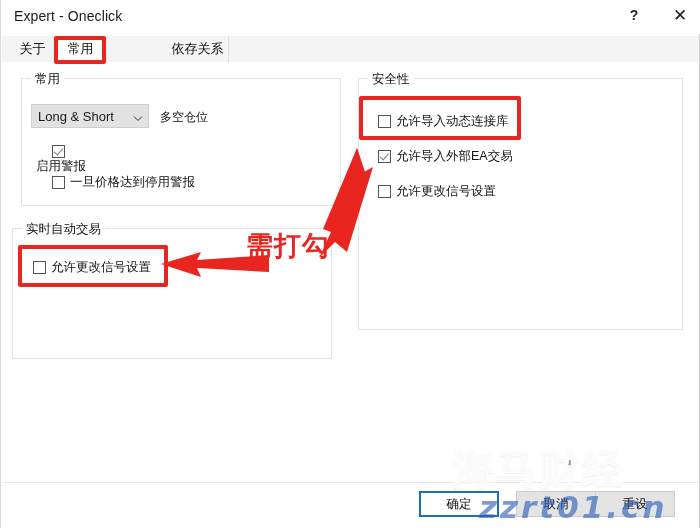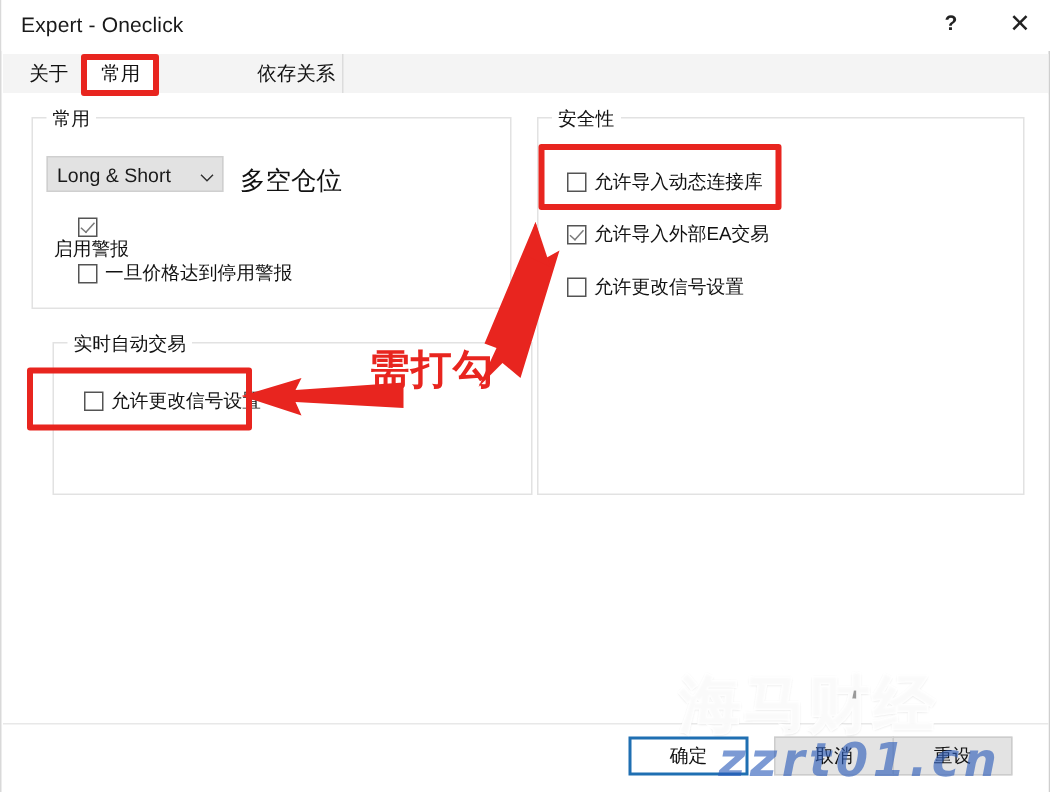--- a/index.html
+++ b/index.html
@@ -72,41 +72,41 @@
   }
   .group-title{
     position:absolute;top:-8px;left:9px;
     background:#ffffff;
     padding:0 4px;
     font-size:12.5px;color:#111;
     white-space:nowrap;
   }
 
   .gb-common{left:19px;top:16px;width:320px;height:128px;}
-  .gb-live  {left:33px;top:166px;width:320px;height:102px;}
+  .gb-live  {left:10px;top:166px;width:320px;height:131px;}
   .gb-sec   {left:356px;top:16px;width:325px;height:252px;}
 
   
   .combo{
     position:absolute;
     width:118px;height:24px;
     background:#e2e2e2;
     border:1px solid #cfcfcf;
     box-sizing:border-box;
     display:flex;align-items:center;
     font-size:13px;color:#1a1a1a;
     padding-left:6px;
   }
   .combo .caret{
     position:absolute;right:6px;top:50%;transform:translateY(-50%);
     width:9px;height:9px;
   }
   .combo-label{
     position:absolute;
-    font-size:17px;color:#111;white-space:nowrap;
+    font-size:12px;color:#111;white-space:nowrap;
   }
 
   
   .cbrow{
     position:absolute;
     display:flex;align-items:center;
     white-space:nowrap;
   }
   .cbbox{
     width:13px;height:13px;

